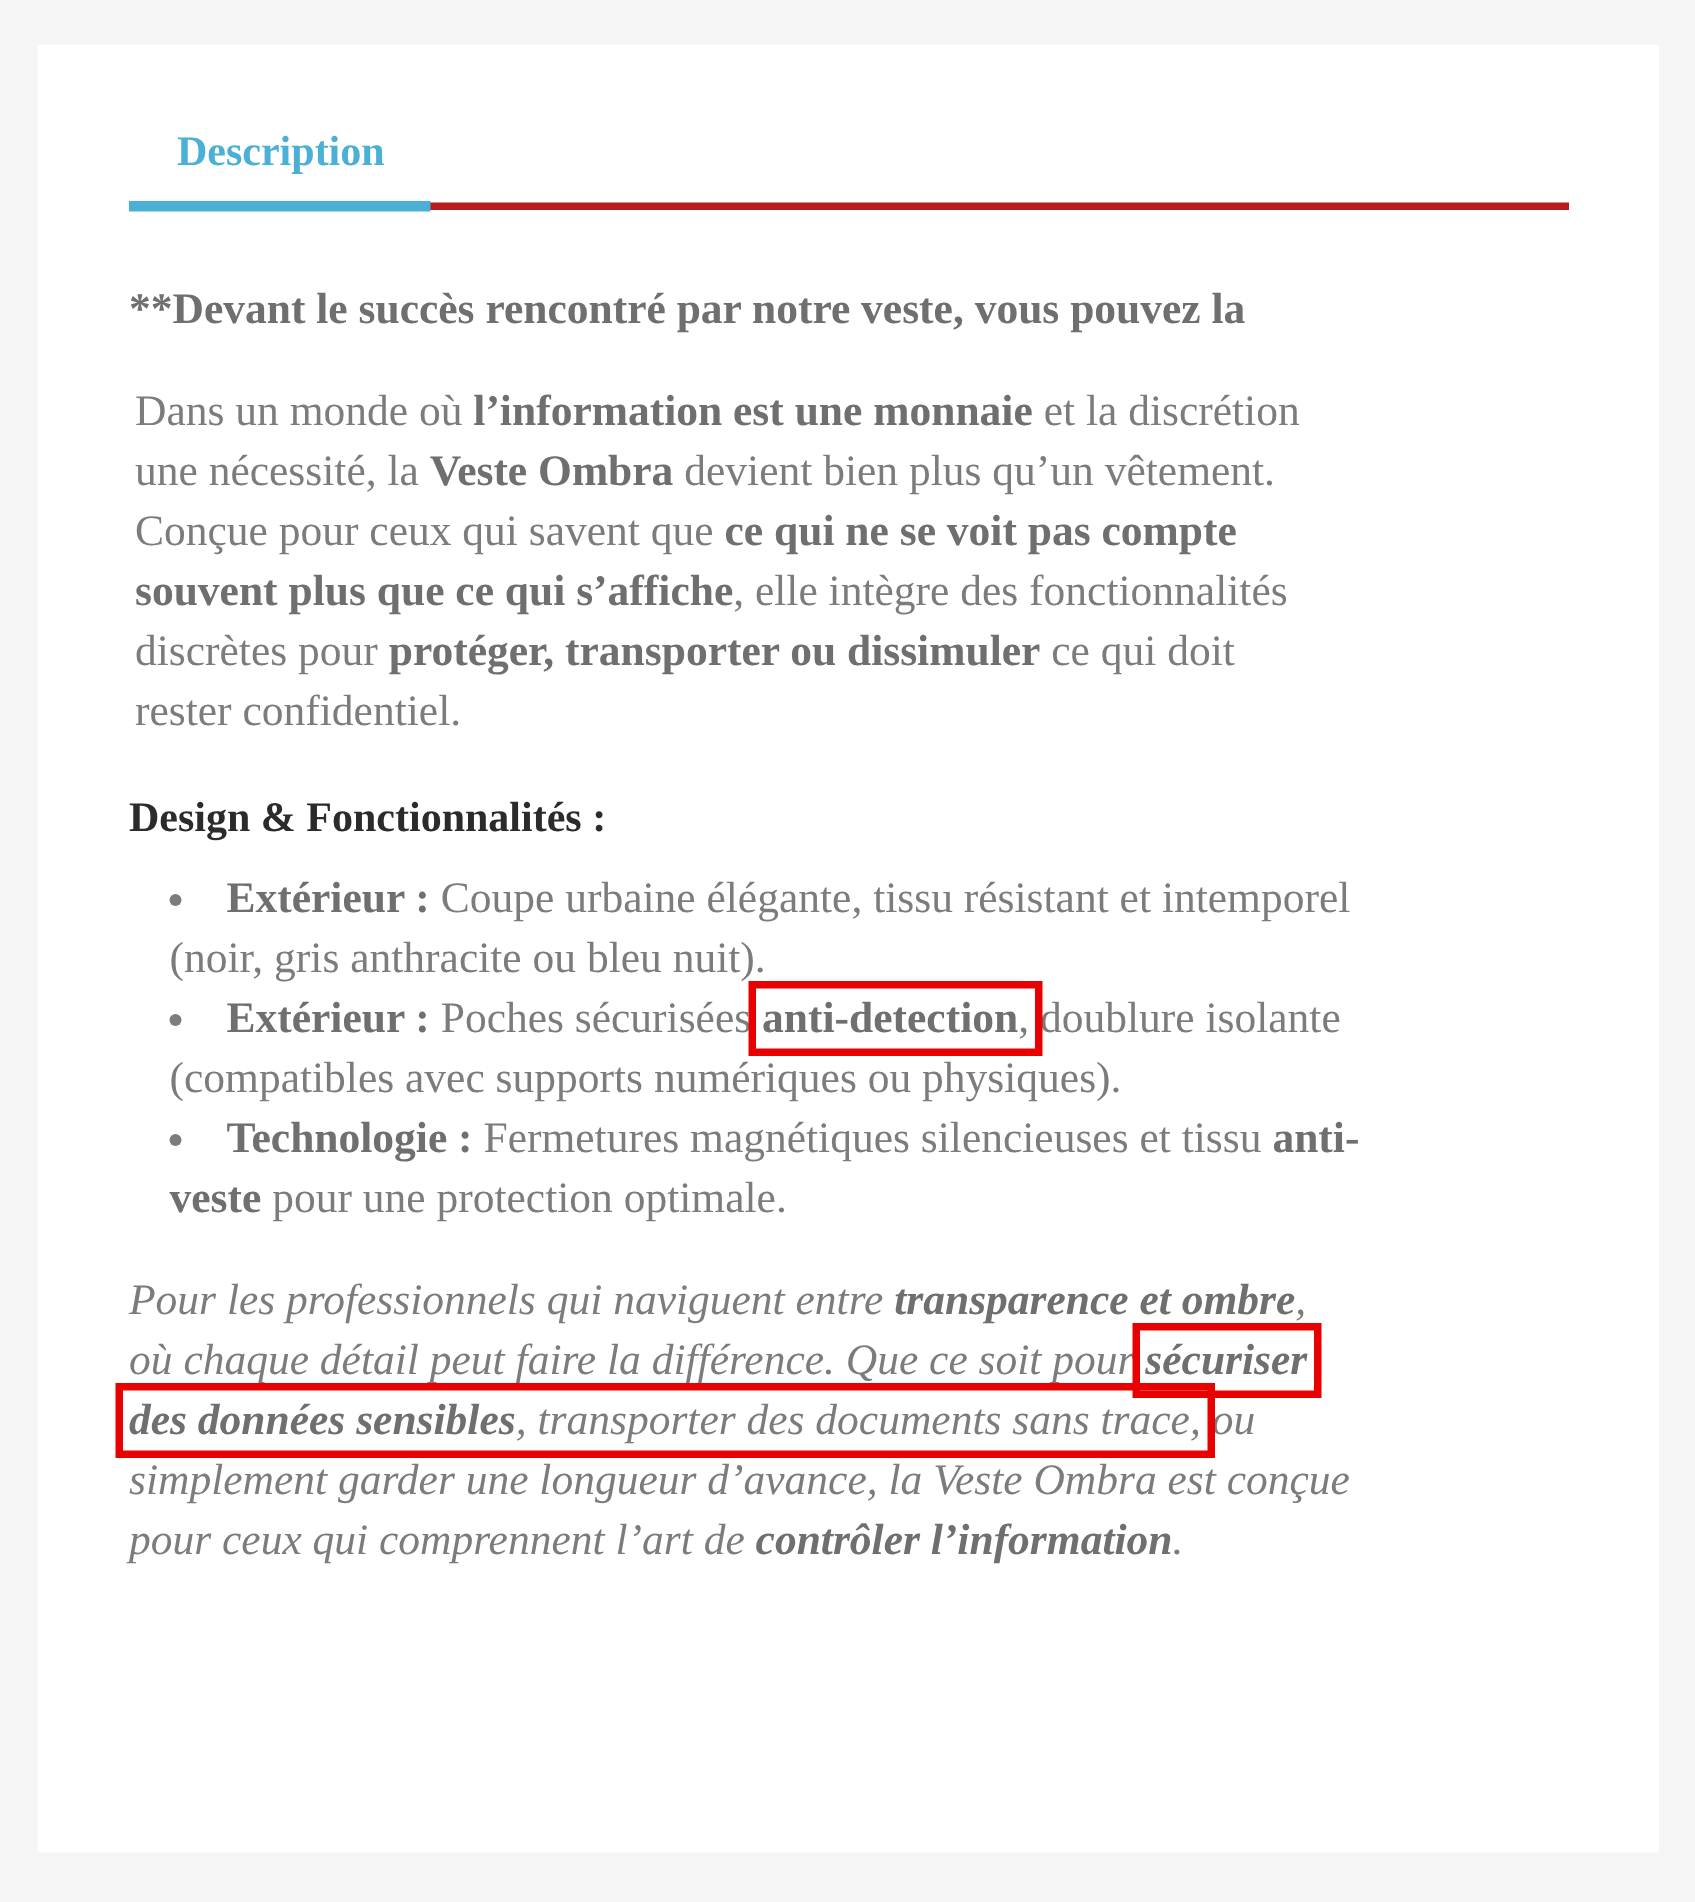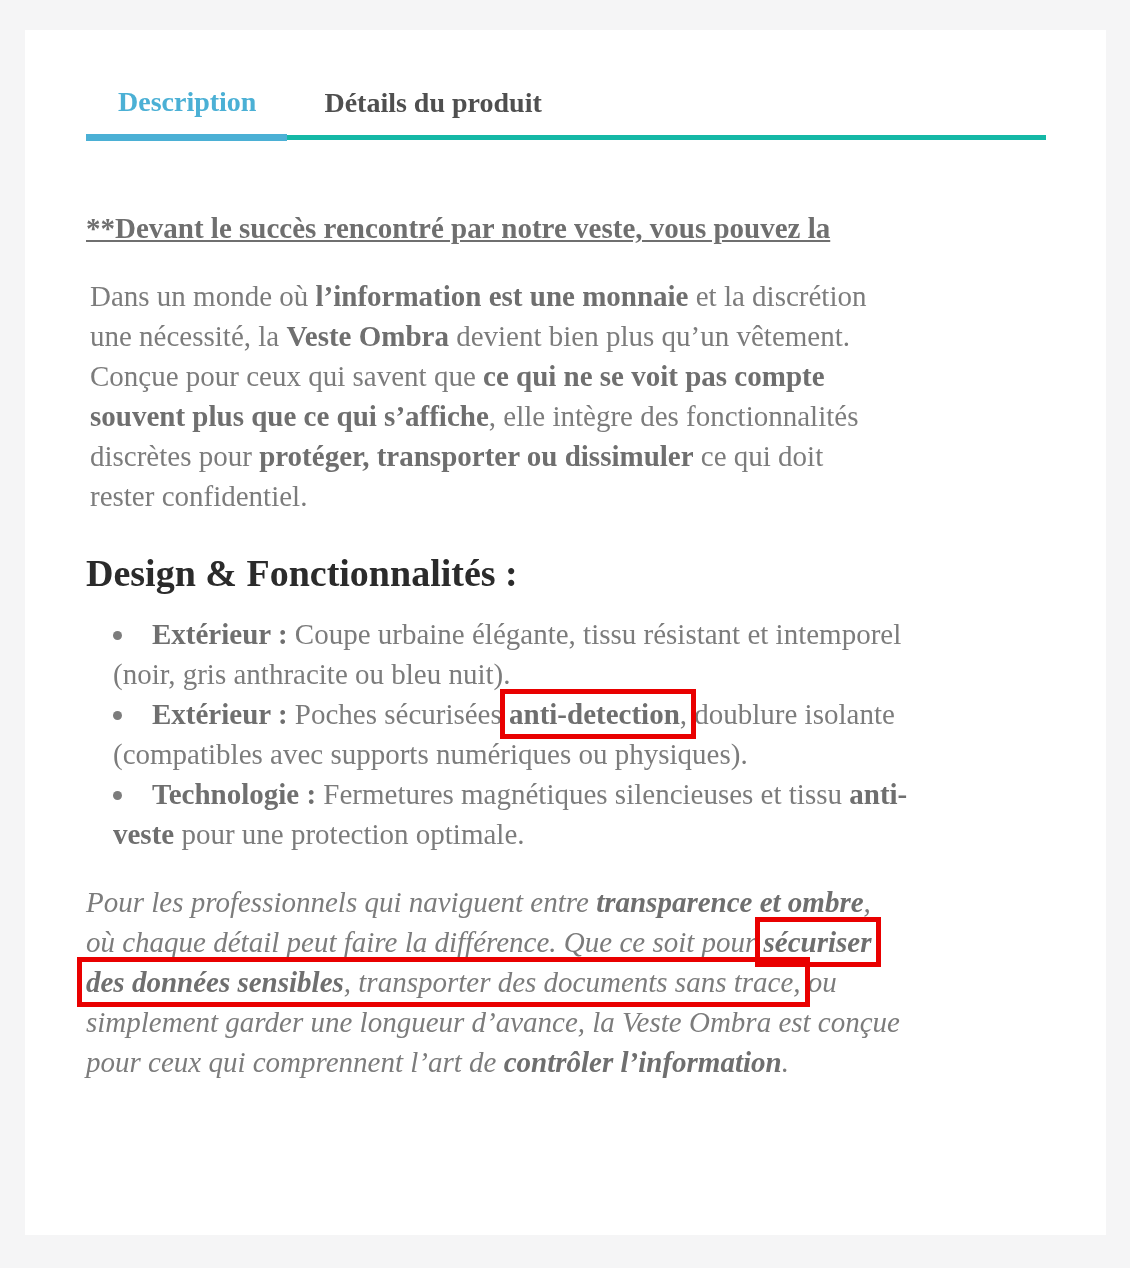--- a/index.html
+++ b/index.html
@@ -27,21 +27,21 @@
     background:#ffffff;
     overflow:hidden;
   }
   .inner{
     padding:56px 60px 0 61px;
   }
   
   .tabs{
     display:flex;
     align-items:flex-end;
-    border-bottom:5px solid #14b8a6;
+    border-bottom:5px solid #b91c1c;
   }
   .tab{
     appearance:none;border:none;background:transparent;
     font-family:inherit;
     font-size:28px;font-weight:bold;
     color:#4f4f4f;
     padding:0 0 16px 0;
     cursor:pointer;
     line-height:1.15;
   }
@@ -59,28 +59,27 @@
     font-size:29px;
     line-height:40px;
     color:#7c7c7c;
     white-space:nowrap;
   }
   .copy b{
     font-weight:bold;
     color:#6f6f6f;
   }
   p.intro{
-    margin:68px 0 28px 0;
+    margin:46px 0 28px 0;
     font-weight:bold;
     color:#6f6f6f;
-    text-decoration:underline;
   }
   p.about{margin:4px;}
   h2.section-heading{
-    font-size:38px;
+    font-size:28px;
     line-height:1.25;
     font-weight:bold;
     color:#2b2b2b;
     margin:34px 0 0 0;
     white-space:nowrap;
   }
   h2.section-heading--audience{margin-top:28px;}
   ul.features{
     margin:16px 0 0 0;
     padding:0 0 0 27px;
@@ -98,23 +97,20 @@
 <body>
 
 <div class="page">
   <div class="card">
     <div class="inner">
 
       <div class="tabs">
         <button class="tab tab--active">
           <span>Description</span>
         </button>
-        <button class="tab tab--inactive">
-          <span>Détails du produit</span>
-        </button>
       </div>
 
       <p class="copy intro"><b>**Devant le succès rencontré par notre veste, vous pouvez la</b><br></p>
 
       <p class="copy about">Dans un monde où <b>l’information est une monnaie</b> et la discrétion<br>une nécessité, la <b>Veste Ombra</b> devient bien plus qu’un vêtement.<br>Conçue pour ceux qui savent que <b>ce qui ne se voit pas compte</b><br><b>souvent plus que ce qui s’affiche</b>, elle intègre des fonctionnalités<br>discrètes pour <b>protéger, transporter ou dissimuler</b> ce qui doit<br>rester confidentiel.</p>
 
       <h2 class="section-heading">Design &amp; Fonctionnalités :</h2>
 
       <ul class="features copy">
         <li><b>Extérieur : </b>Coupe urbaine élégante, tissu résistant et intemporel<br>(noir, gris anthracite ou bleu nuit).</li>

